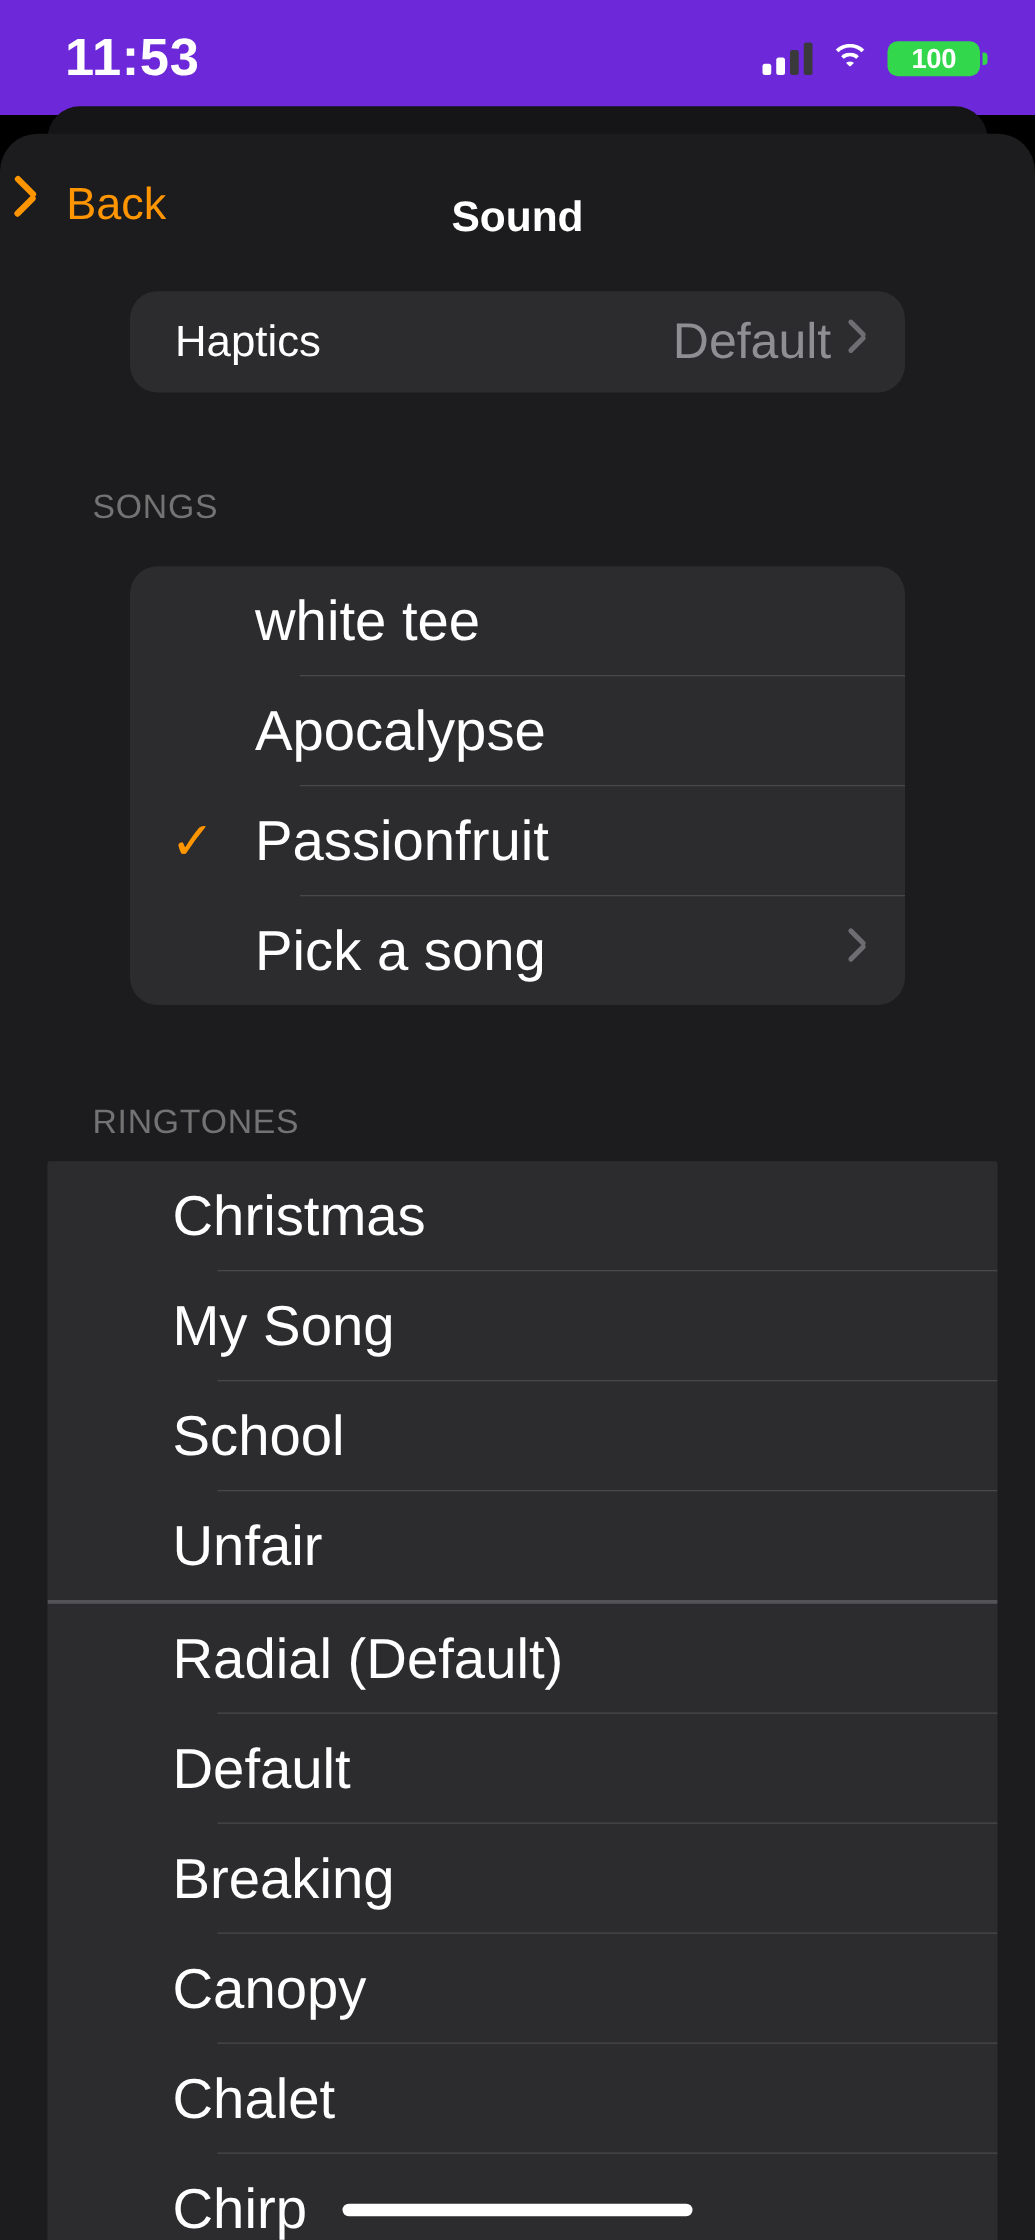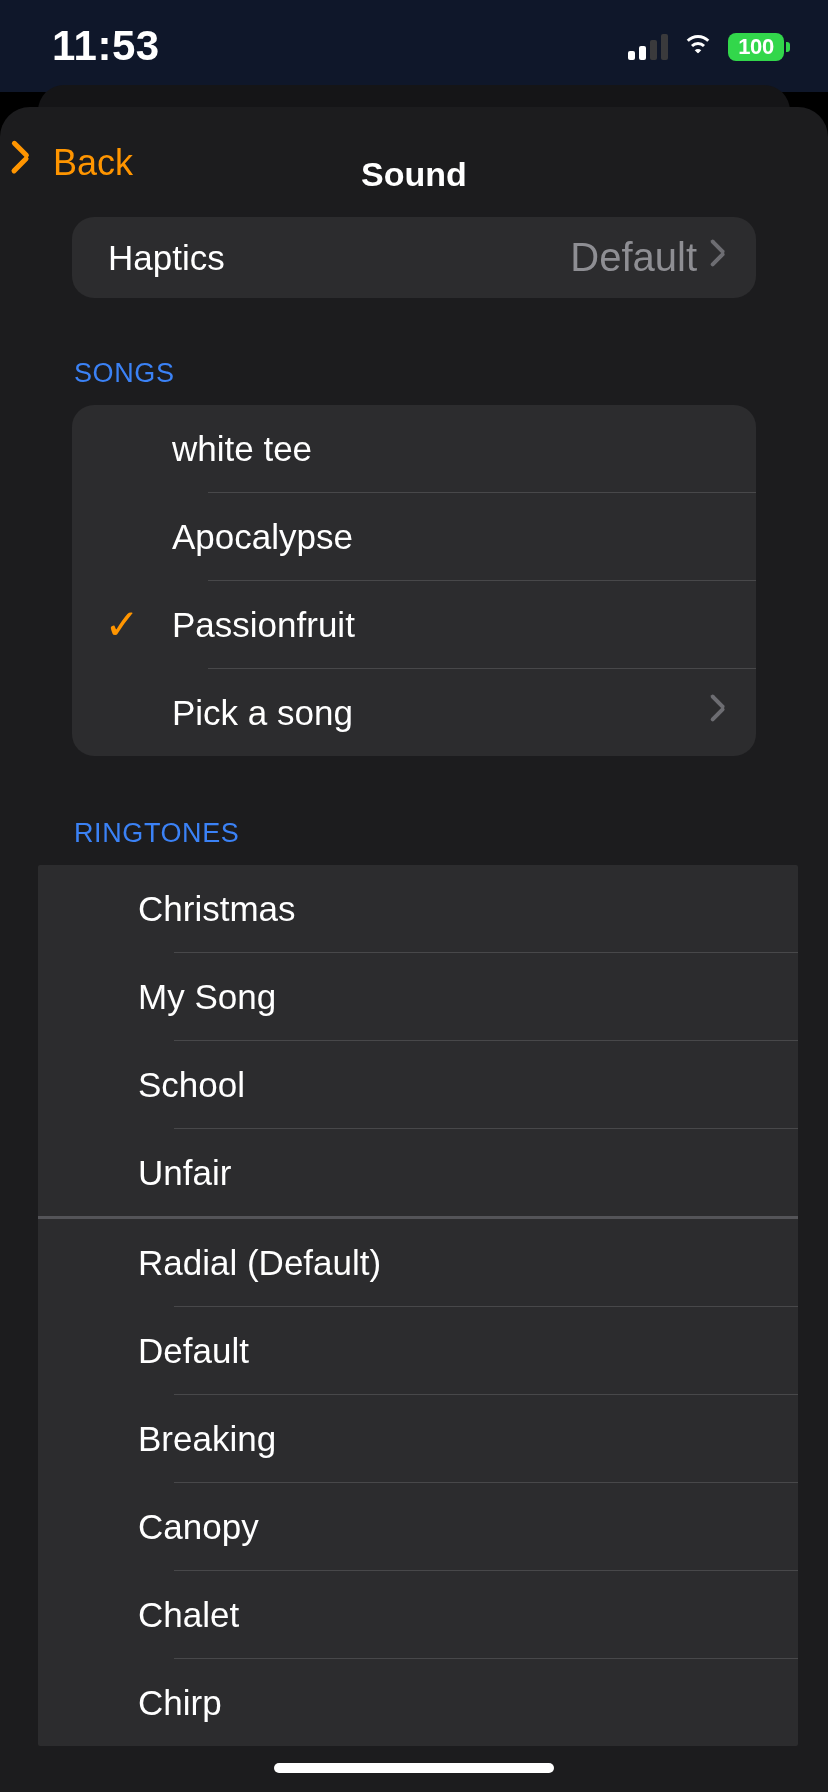--- a/index.html
+++ b/index.html
@@ -6,21 +6,21 @@
   html, body {
     width:828px; height:1792px;
     background:#000;
     font-family:"Liberation Sans", sans-serif;
     overflow:hidden;
   }
 
   
   .statusbar{
     position:absolute; top:0; left:0; width:828px; height:92px;
-    background:#0f172a; color:#fff;
+    background:#6d28d9; color:#fff;
   }
   .sb-time{
     position:absolute; left:52px; top:21px;
     font-size:42px; font-weight:600; letter-spacing:.5px; line-height:50px;
   }
   .sb-right{
     position:absolute; right:38px; top:28px;
     display:flex; align-items:center; gap:14px; height:38px;
   }
   .signal{ display:flex; align-items:flex-end; gap:4px; height:26px; }
@@ -32,21 +32,21 @@
   .wifi{ width:32px; height:24px; position:relative; }
   .wifi span{ position:absolute; left:50%; transform:translateX(-50%);
     border:3.5px solid #fff; border-bottom-color:transparent;
     border-left-color:transparent; border-right-color:transparent;
     border-radius:50%; }
   .wifi .w1{ top:0; width:32px; height:32px; }
   .wifi .w2{ top:7px; width:20px; height:20px; }
   .wifi .w3{ top:14px; width:9px; height:9px; border-width:4.5px; }
   .battery{ position:relative; display:flex; align-items:center; }
   .batt-body{
-    width:56px; height:28px; border-radius:8px; background:#32D74B;
+    width:74px; height:28px; border-radius:8px; background:#32D74B;
     display:flex; align-items:center; justify-content:center;
   }
   .batt-pct{ font-size:22px; font-weight:700; color:#fff; line-height:1; letter-spacing:-.4px; }
   .batt-nub{ width:4px; height:10px; border-radius:0 3px 3px 0; background:#32D74B; margin-left:2px; }
 
   
   .sheet-behind{
     position:absolute; left:38px; top:85px; width:752px; height:60px;
     background:#151517; border-radius:26px 26px 0 0;
   }
@@ -70,53 +70,53 @@
   .chev-back::after{ top:9px; transform:rotate(-135deg); transform-origin:left center; }
   .nav-back-label{ font-size:36px; font-weight:400; color:#FF9500; }
   .nav-title{
     position:absolute; left:0; right:0; top:48px; text-align:center;
     font-size:34px; font-weight:700; color:#fff;
   }
 
   
   .content{ position:relative; }
   .card{
-    background:#2c2c2e; border-radius:22px; margin:0 auto;
-    width:684px; overflow:hidden;
+    background:#2c2c2e; border-radius:22px; margin:16px auto;
+    width:620px; overflow:hidden;
   }
   .card.wide{ width:760px; margin:0 0 0 38px; border-radius:2px;text-align:center; }
 
   .row{ position:relative; display:flex; align-items:center; height:81px; padding:0 0 0 36px; }
   .row-label{ font-size:35px; color:#fff; font-weight:400; }
   .row-value{ margin-left:auto; font-size:40px; color:#8e8e93; padding-right:14px; }
   .chev-right{ width:15px; height:26px; position:relative; margin-right:30px; flex:none; }
   .chev-right::before, .chev-right::after{
     content:""; position:absolute; right:2px; width:18px; height:4px;
     background:#8e8e93; border-radius:3px;
   }
   .chev-right::before{ top:6px; transform:rotate(45deg); transform-origin:right center; }
   .chev-right::after{ top:6px; transform:rotate(-45deg); transform-origin:right center; }
   .chev-right.dim::before, .chev-right.dim::after{ background:#6d6d72; }
 
   .sep{ height:1px; background:#48484a; margin-left:136px; }
   .sep.full{ height:3px; background:#545458; margin-left:0; }
 
   .section-head{
-    font-size:27px; color:#3b82f6; letter-spacing:.6px;
+    font-size:27px; color:#737373; letter-spacing:.6px;
     padding:0 0 16px 74px; text-transform:uppercase;
   }
 
   
   .tone-row{ position:relative; display:flex; align-items:center; height:87px; }
   .tone-check{
     width:100px; flex:none; display:flex; align-items:center; justify-content:center;
     font-size:42px; color:#FF9500; font-weight:400; line-height:1;
   }
   .tone-check.off{ visibility:hidden; }
-  .tone-label{ font-size:35px; color:#fff; }
+  .tone-label{ font-size:45px; color:#fff; }
   .tone-chev{ margin-left:auto; }
 
   .spacer-lg{ height:62px; }
   .gap-haptics{ height:60px; }
 
   
   .home-indicator{
     position:absolute; left:50%; transform:translateX(-50%);
     bottom:19px; width:280px; height:10px; border-radius:6px; background:#fff;
   }

